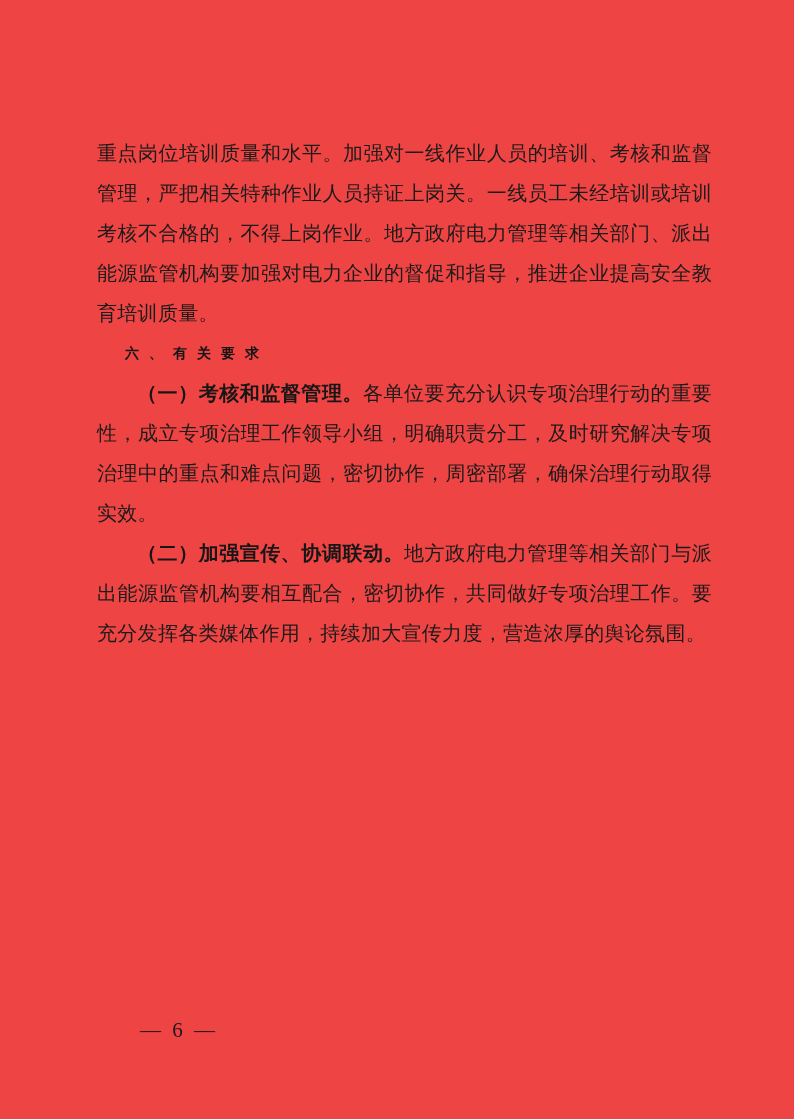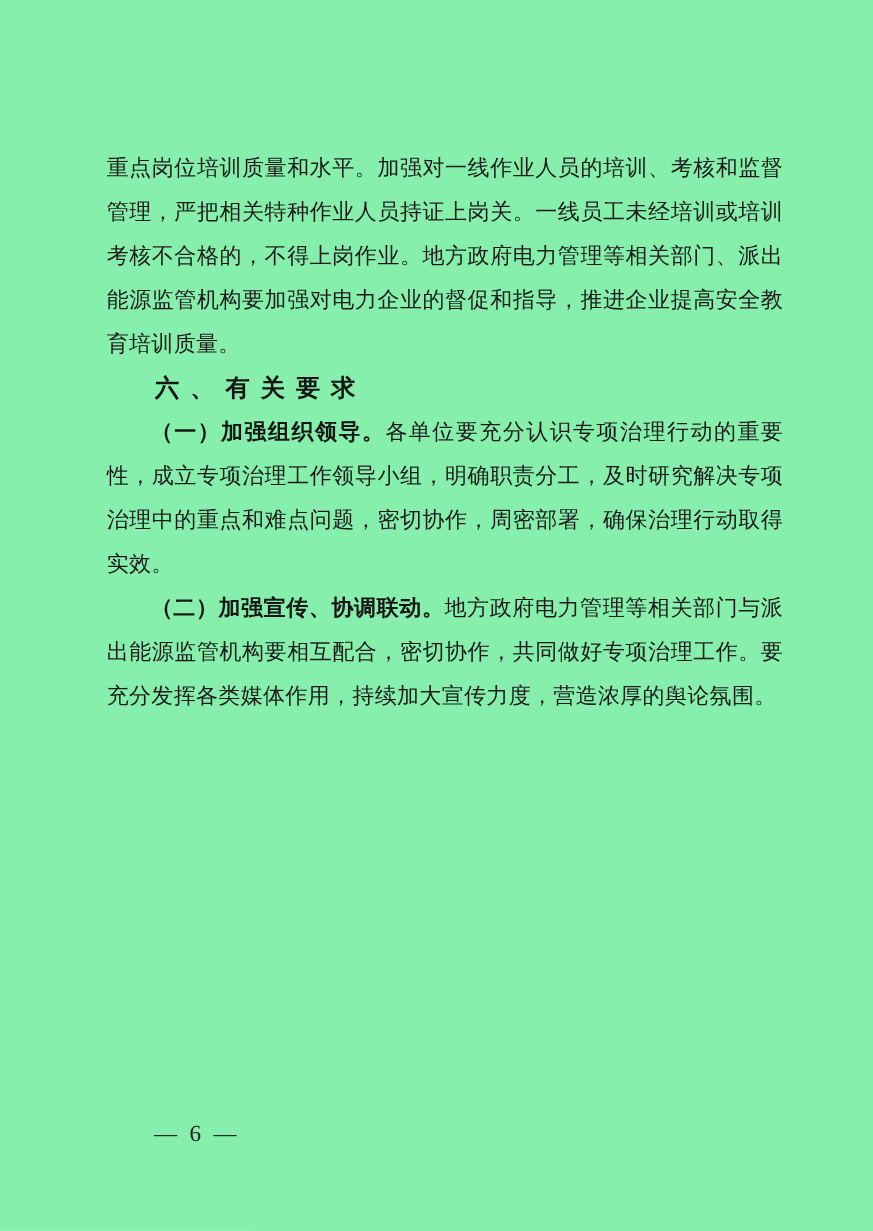--- a/index.html
+++ b/index.html
@@ -4,21 +4,21 @@
 <style>
   html, body {
     margin: 0;
     padding: 0;
     background: #ffffff;
   }
   .page {
     position: relative;
     width: 794px;
     height: 1119px;
-    background: #86efac;
+    background: #ef4444;
     font-family: "Liberation Serif", serif;
     color: #1b1b1b;
     overflow: hidden;
   }
   .content {
     position: absolute;
     left: 97px;
     top: 133px;
     width: 615px;
   }
@@ -28,21 +28,21 @@
     line-height: 40px;
     text-align: justify;
     text-justify: inter-ideograph;
     letter-spacing: 0.3px;
   }
   .indent {
     text-indent: 2em;
   }
   .heading {
     margin: 0;
-    font-size: 22px;
+    font-size: 14px;
     line-height: 40px;
     font-weight: 700;
     text-indent: 2em;
     letter-spacing: 10px;
     font-family: "Liberation Sans", sans-serif;
     color: #151515;
   }
   .lead {
     font-weight: 700;
     color: #161616;
@@ -60,21 +60,21 @@
 </head>
 <body>
 
 <div class="page">
   <div class="content">
 
     <p class="para">重点岗位培训质量和水平。加强对一线作业人员的培训、考核和监督管理，严把相关特种作业人员持证上岗关。一线员工未经培训或培训考核不合格的，不得上岗作业。地方政府电力管理等相关部门、派出能源监管机构要加强对电力企业的督促和指导，推进企业提高安全教育培训质量。</p>
 
     <h2 class="heading">六、有关要求</h2>
 
-    <p class="para indent"><span class="lead">（一）加强组织领导。</span><span>各单位要充分认识专项治理行动的重要性，成立专项治理工作领导小组，明确职责分工，及时研究解决专项治理中的重点和难点问题，密切协作，周密部署，确保治理行动取得实效。</span></p>
+    <p class="para indent"><span class="lead">（一）考核和监督管理。</span><span>各单位要充分认识专项治理行动的重要性，成立专项治理工作领导小组，明确职责分工，及时研究解决专项治理中的重点和难点问题，密切协作，周密部署，确保治理行动取得实效。</span></p>
 
     <p class="para indent"><span class="lead">（二）加强宣传、协调联动。</span><span>地方政府电力管理等相关部门与派出能源监管机构要相互配合，密切协作，共同做好专项治理工作。要充分发挥各类媒体作用，持续加大宣传力度，营造浓厚的舆论氛围。</span></p>
 
 
 
   </div>
 
   <div class="footer">— 6 —</div>
 </div>
 

